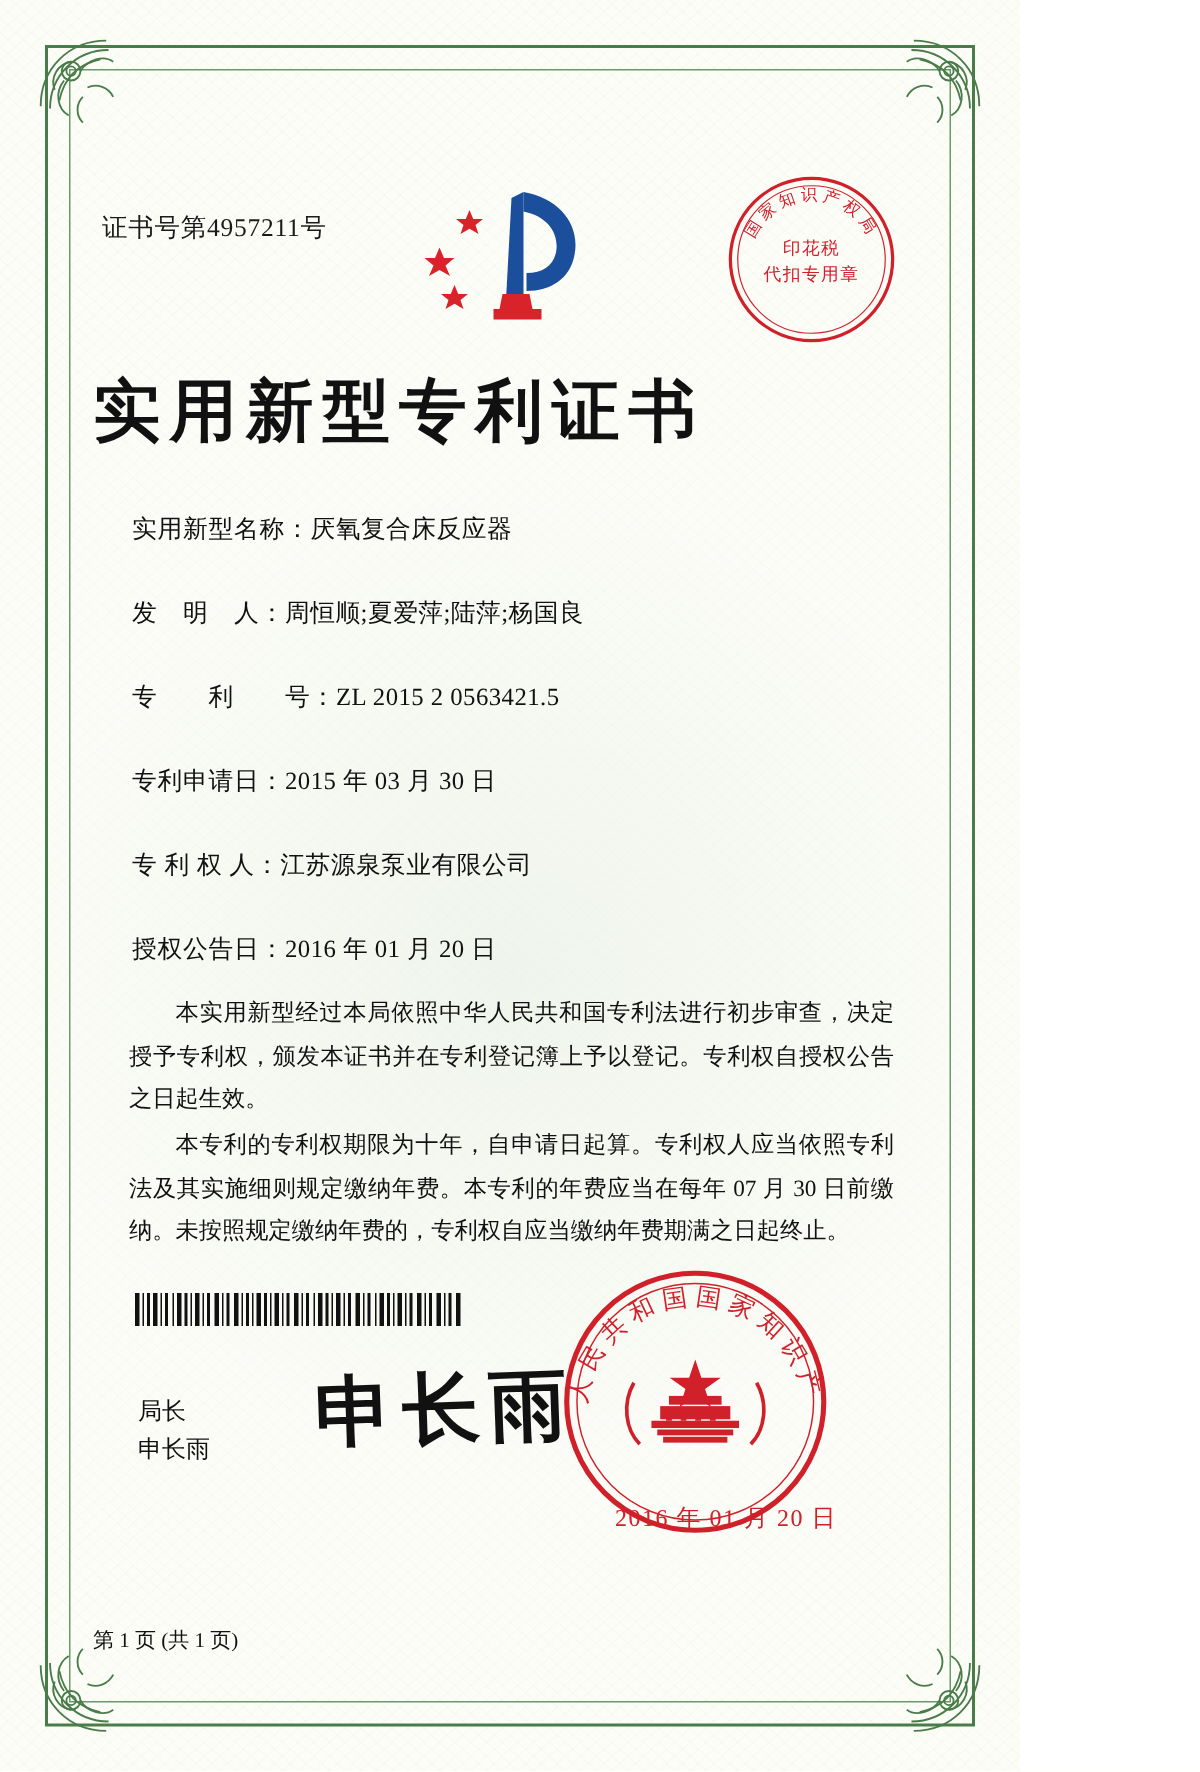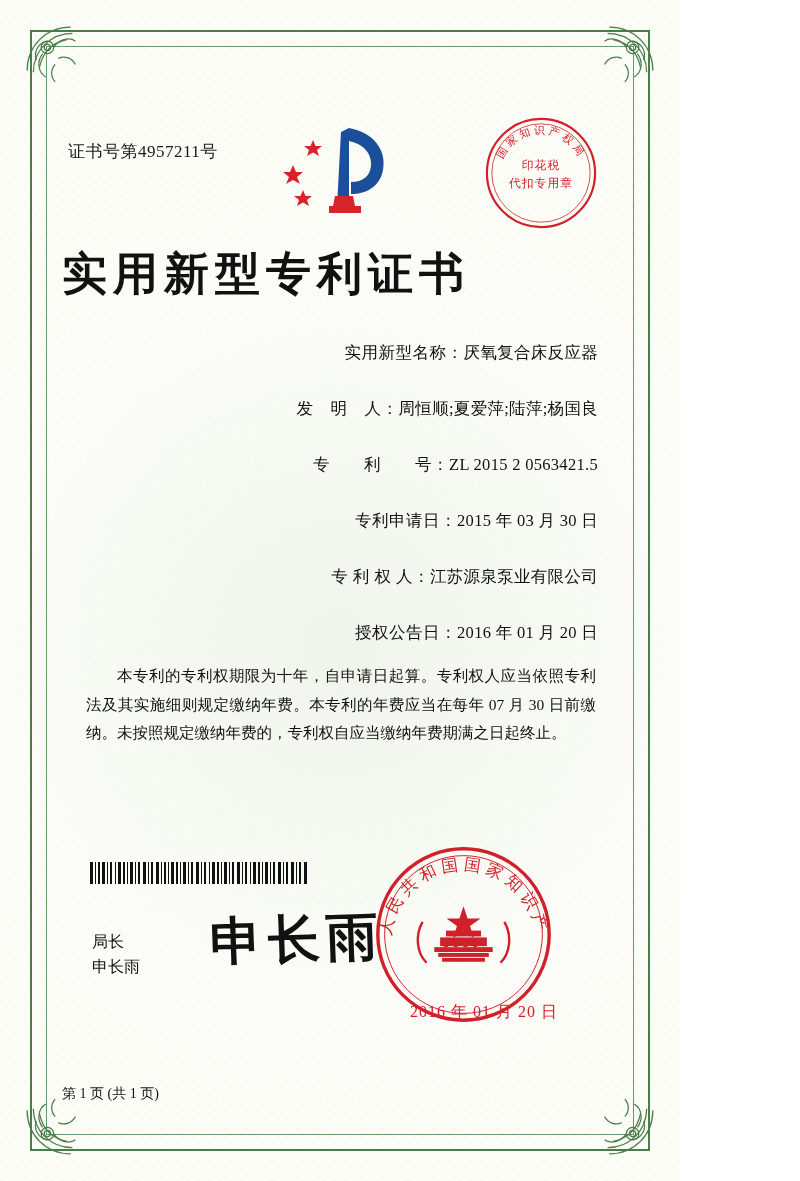--- a/index.html
+++ b/index.html
@@ -105,21 +105,20 @@
     letter-spacing: 6px;
     color: #111;
     font-family: "DejaVu Serif", "Liberation Serif", serif;
   }
 
   .fields {
     position: absolute;
     left: 26px;
     right: 20px;
     top: 280px;
-    text-align: right;
   }
   .field {
     font-size: 16.5px;
     color: #111;
     margin-bottom: 34px;
     white-space: nowrap;
   }
   .field .lbl { letter-spacing: 0.5px; }
   .field .val { letter-spacing: 0.3px; }
 
@@ -314,20 +313,21 @@
       </div>
       <div class="field">
         <span class="lbl">专 利 权 人：</span><span class="val">江苏源泉泵业有限公司</span>
       </div>
       <div class="field">
         <span class="lbl">授权公告日：</span><span class="val">2016 年 01 月 20 日</span>
       </div>
     </div>
 
     <div class="body-text">
+      <p>本实用新型经过本局依照中华人民共和国专利法进行初步审查，决定授予专利权，颁发本证书并在专利登记簿上予以登记。专利权自授权公告之日起生效。</p>
       <p>本专利的专利权期限为十年，自申请日起算。专利权人应当依照专利法及其实施细则规定缴纳年费。本专利的年费应当在每年 07 月 30 日前缴纳。未按照规定缴纳年费的，专利权自应当缴纳年费期满之日起终止。</p>
     </div>
 
     <div class="barcode">
       <svg viewBox="0 0 220 22" preserveAspectRatio="none">
         <g fill="#111">
           <rect x="0" y="0" width="3" height="22"></rect>
             <rect x="5" y="0" width="1" height="22"></rect>
           <rect x="8" y="0" width="2" height="22"></rect>
             <rect x="12" y="0" width="3" height="22"></rect>

